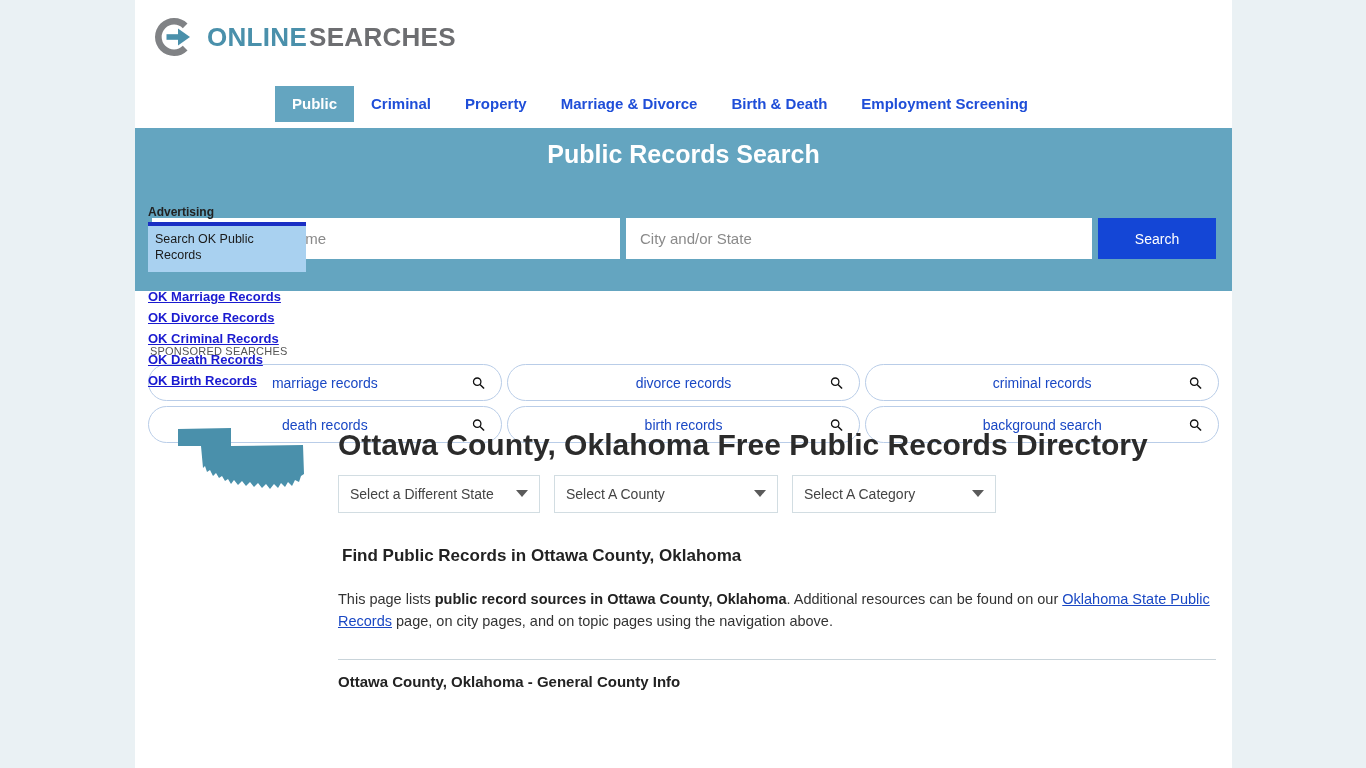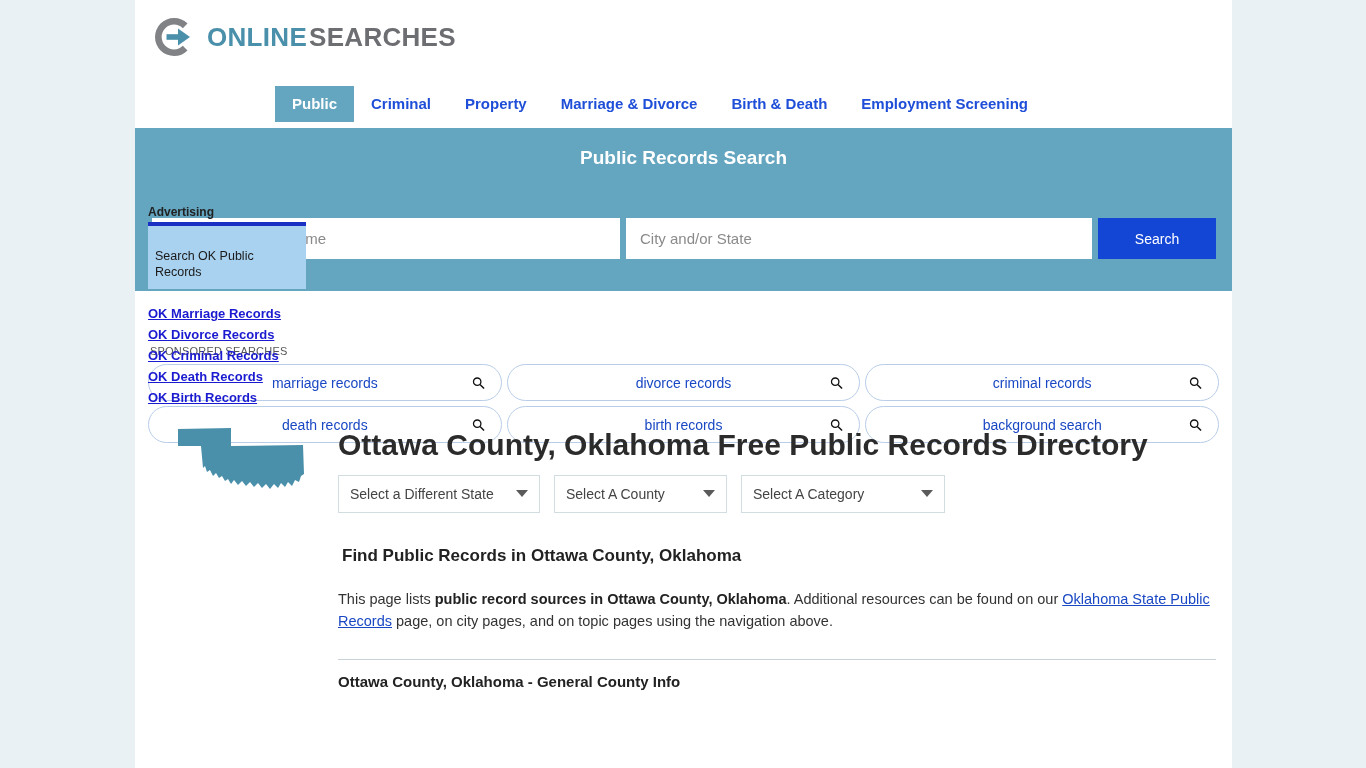--- a/index.html
+++ b/index.html
@@ -73,23 +73,23 @@
   .search-band {
     position: absolute;
     left: 0; top: 128px;
     width: 100%;
     height: 163px;
     background: #64a5c0;
   }
   .search-title {
     text-align: center;
     color: #ffffff;
-    font-size: 19px;
-    font-weight: bold;
-    padding-top: 20px;
+    font-size: 25px;
+    font-weight: bold;
+    padding-top: 14px;
     line-height: 1;
   }
   .search-row {
     position: absolute;
     left: 17px; top: 90px;
     display: flex;
     width: 1064px;
     height: 41px;
   }
   .search-input {
@@ -190,21 +190,21 @@
     background: #ffffff;
     display: flex;
     align-items: center;
     padding: 0 11px;
     font-size: 14px;
     color: #444;
     cursor: pointer;
     justify-content: space-between;
   }
   .sel.state { width: 202px; }
-  .sel.county { width: 173px; }
+  .sel.county { width: 224px; }
   .sel.category { width: 204px; }
   .caret {
     width: 0; height: 0;
     border-left: 6px solid transparent;
     border-right: 6px solid transparent;
     border-top: 7px solid #5a5a5a;
     margin-left: 8px;
   }
   h2.section-head {
     margin: 33px 0 0 4px;
@@ -252,21 +252,20 @@
     width: 158px;
     background: #a9d1f0;
     border-top: 4px solid #1a2fc4;
     padding: 6px 7px 9px 7px;
   }
   .ad-box-text {
     font-size: 12.5px;
     color: #1a1a1a;
     line-height: 1.25;
     cursor: pointer;
-    margin-top: 17px;
   }
   .side-links { margin-top: 17px; }
   .side-link {
     display: block;
     font-size: 13px;
     font-weight: bold;
     color: #1a1ad0;
     text-decoration: underline;
     margin-bottom: 6px;
     cursor: pointer;

